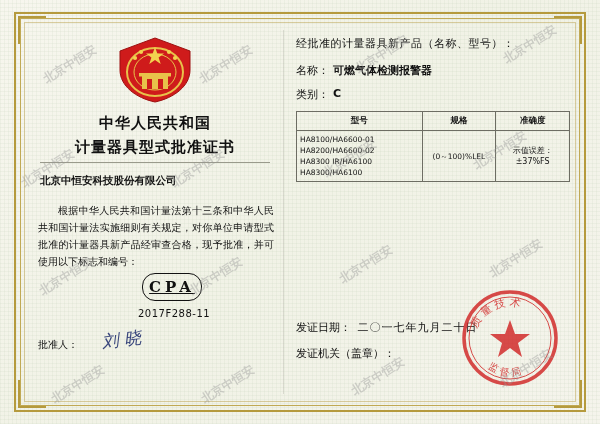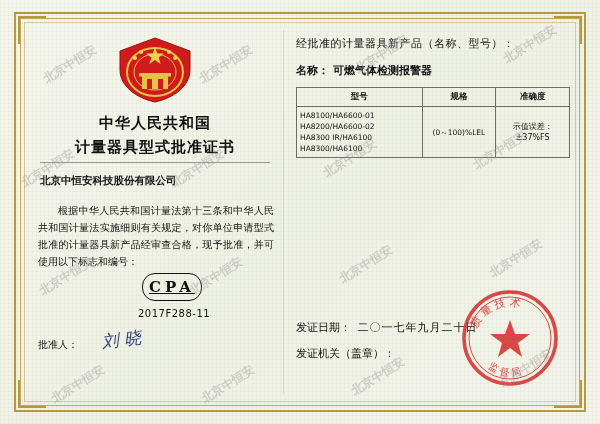--- a/index.html
+++ b/index.html
@@ -132,21 +132,21 @@
     color:#111;
   }
   .r-line{
     font-size:11px;font-family:Liberation Mono, monospace;
     margin-bottom:12px;letter-spacing:.5px;
   }
   .r-row{
     display:flex;align-items:flex-start;margin-bottom:9px;
     font-size:11px;font-family:"DejaVu Sans", sans-serif;
   }
-  .r-label{white-space:nowrap;font-weight:bold;}
+  .r-label{white-space:nowrap;}
   .r-value{margin-left:4px;font-weight:bold;}
 
   table.spec{
     border-collapse:collapse;
     width:100%;
     margin-top:6px;
     font-size:7.5px;
     font-family:"DejaVu Sans", sans-serif;
   }
   table.spec th{
@@ -250,20 +250,24 @@
 
   <div class="right">
 
     <div class="r-line">经批准的计量器具新产品（名称、型号）：</div>
 
     <div class="r-row">
       <span class="r-label">名称：</span>
       <span class="r-value">可燃气体检测报警器</span>
     </div>
 
+    <div class="r-row">
+      <span class="r-label">类别：</span>
+      <span class="r-value">C</span>
+    </div>
 
     <table class="spec">
       <thead>
         <tr>
           <th>型号</th>
           <th>规格</th>
           <th>准确度</th>
         </tr>
       </thead>
       <tbody>

